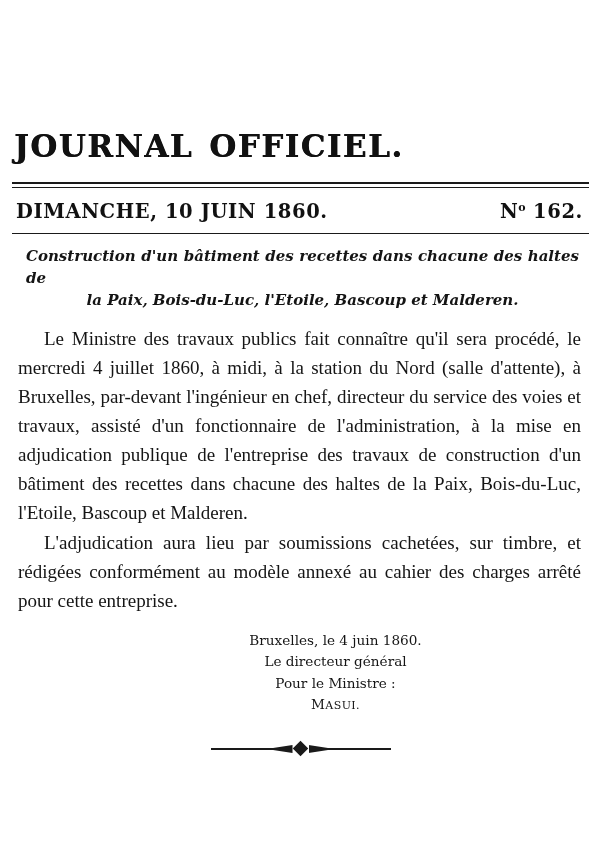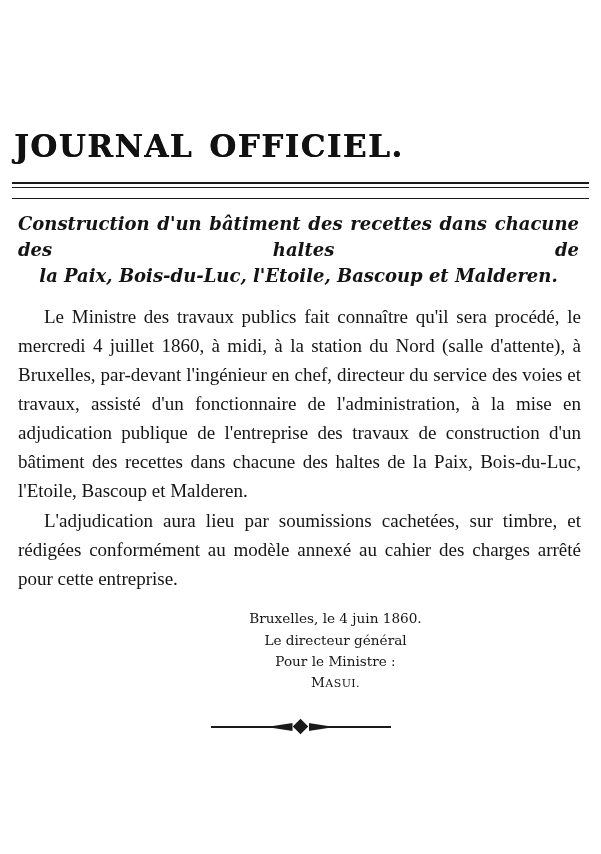--- a/index.html
+++ b/index.html
@@ -59,25 +59,25 @@
     font-size: 11px;
     vertical-align: super;
     letter-spacing: 0;
   }
   .rule-under-date {
     margin: 10px 12px 0 12px;
     border-top: 1.5px solid #1a1a1a;
     height: 0;
   }
   .subject {
-    margin: 12px 22px 0 18px;
+    margin: 12px 22px 0 26px;
     font-family: "DejaVu Serif", serif;
     font-style: italic;
     font-weight: bold;
-    font-size: 18px;
+    font-size: 15px;
     line-height: 1.45;
     text-align: center;
     color: #141414;
   }
   .subject .l1 { display: block; text-align: justify; text-align-last: justify;}
   .subject .l2 { display: block; text-align: center; }
   .body {
     margin: 14px 20px 0 18px;
     font-family: Liberation Serif, serif;
     font-size: 19px;
@@ -144,20 +144,24 @@
 
 <div class="page">
 
   <div class="masthead">
     <span>JOURNAL</span><span class="gap"></span><span>OFFICIEL.</span>
   </div>
 
   <div class="rule-top"></div>
   <div class="rule-thin"></div>
 
+  <div class="dateline">
+    <span class="date">DIMANCHE, 10 JUIN 1860.</span>
+    <span class="issue"><span>N</span><span class="sup">o</span>&nbsp;<span>162.</span></span>
+  </div>
 
   <div class="rule-under-date"></div>
 
   <div class="subject">
     <span class="l1">Construction d'un bâtiment des recettes dans chacune des haltes de</span>
     <span class="l2">la Paix, Bois-du-Luc, l'Etoile, Bascoup et Malderen.</span>
   </div>
 
   <div class="body">
     <p class="just-all">Le Ministre des travaux publics fait connaître qu'il sera procédé, le mercredi 4 juillet 1860, à midi, à la station du Nord (salle d'attente), à Bruxelles, par-devant l'ingénieur en chef, directeur du service des voies et travaux, assisté d'un fonctionnaire de l'administration, à la mise en adjudication publique de l'entreprise des travaux de construction d'un bâtiment des recettes dans chacune des haltes de la Paix, Bois-du-Luc, l'Etoile, Bascoup et Malderen.</p>

